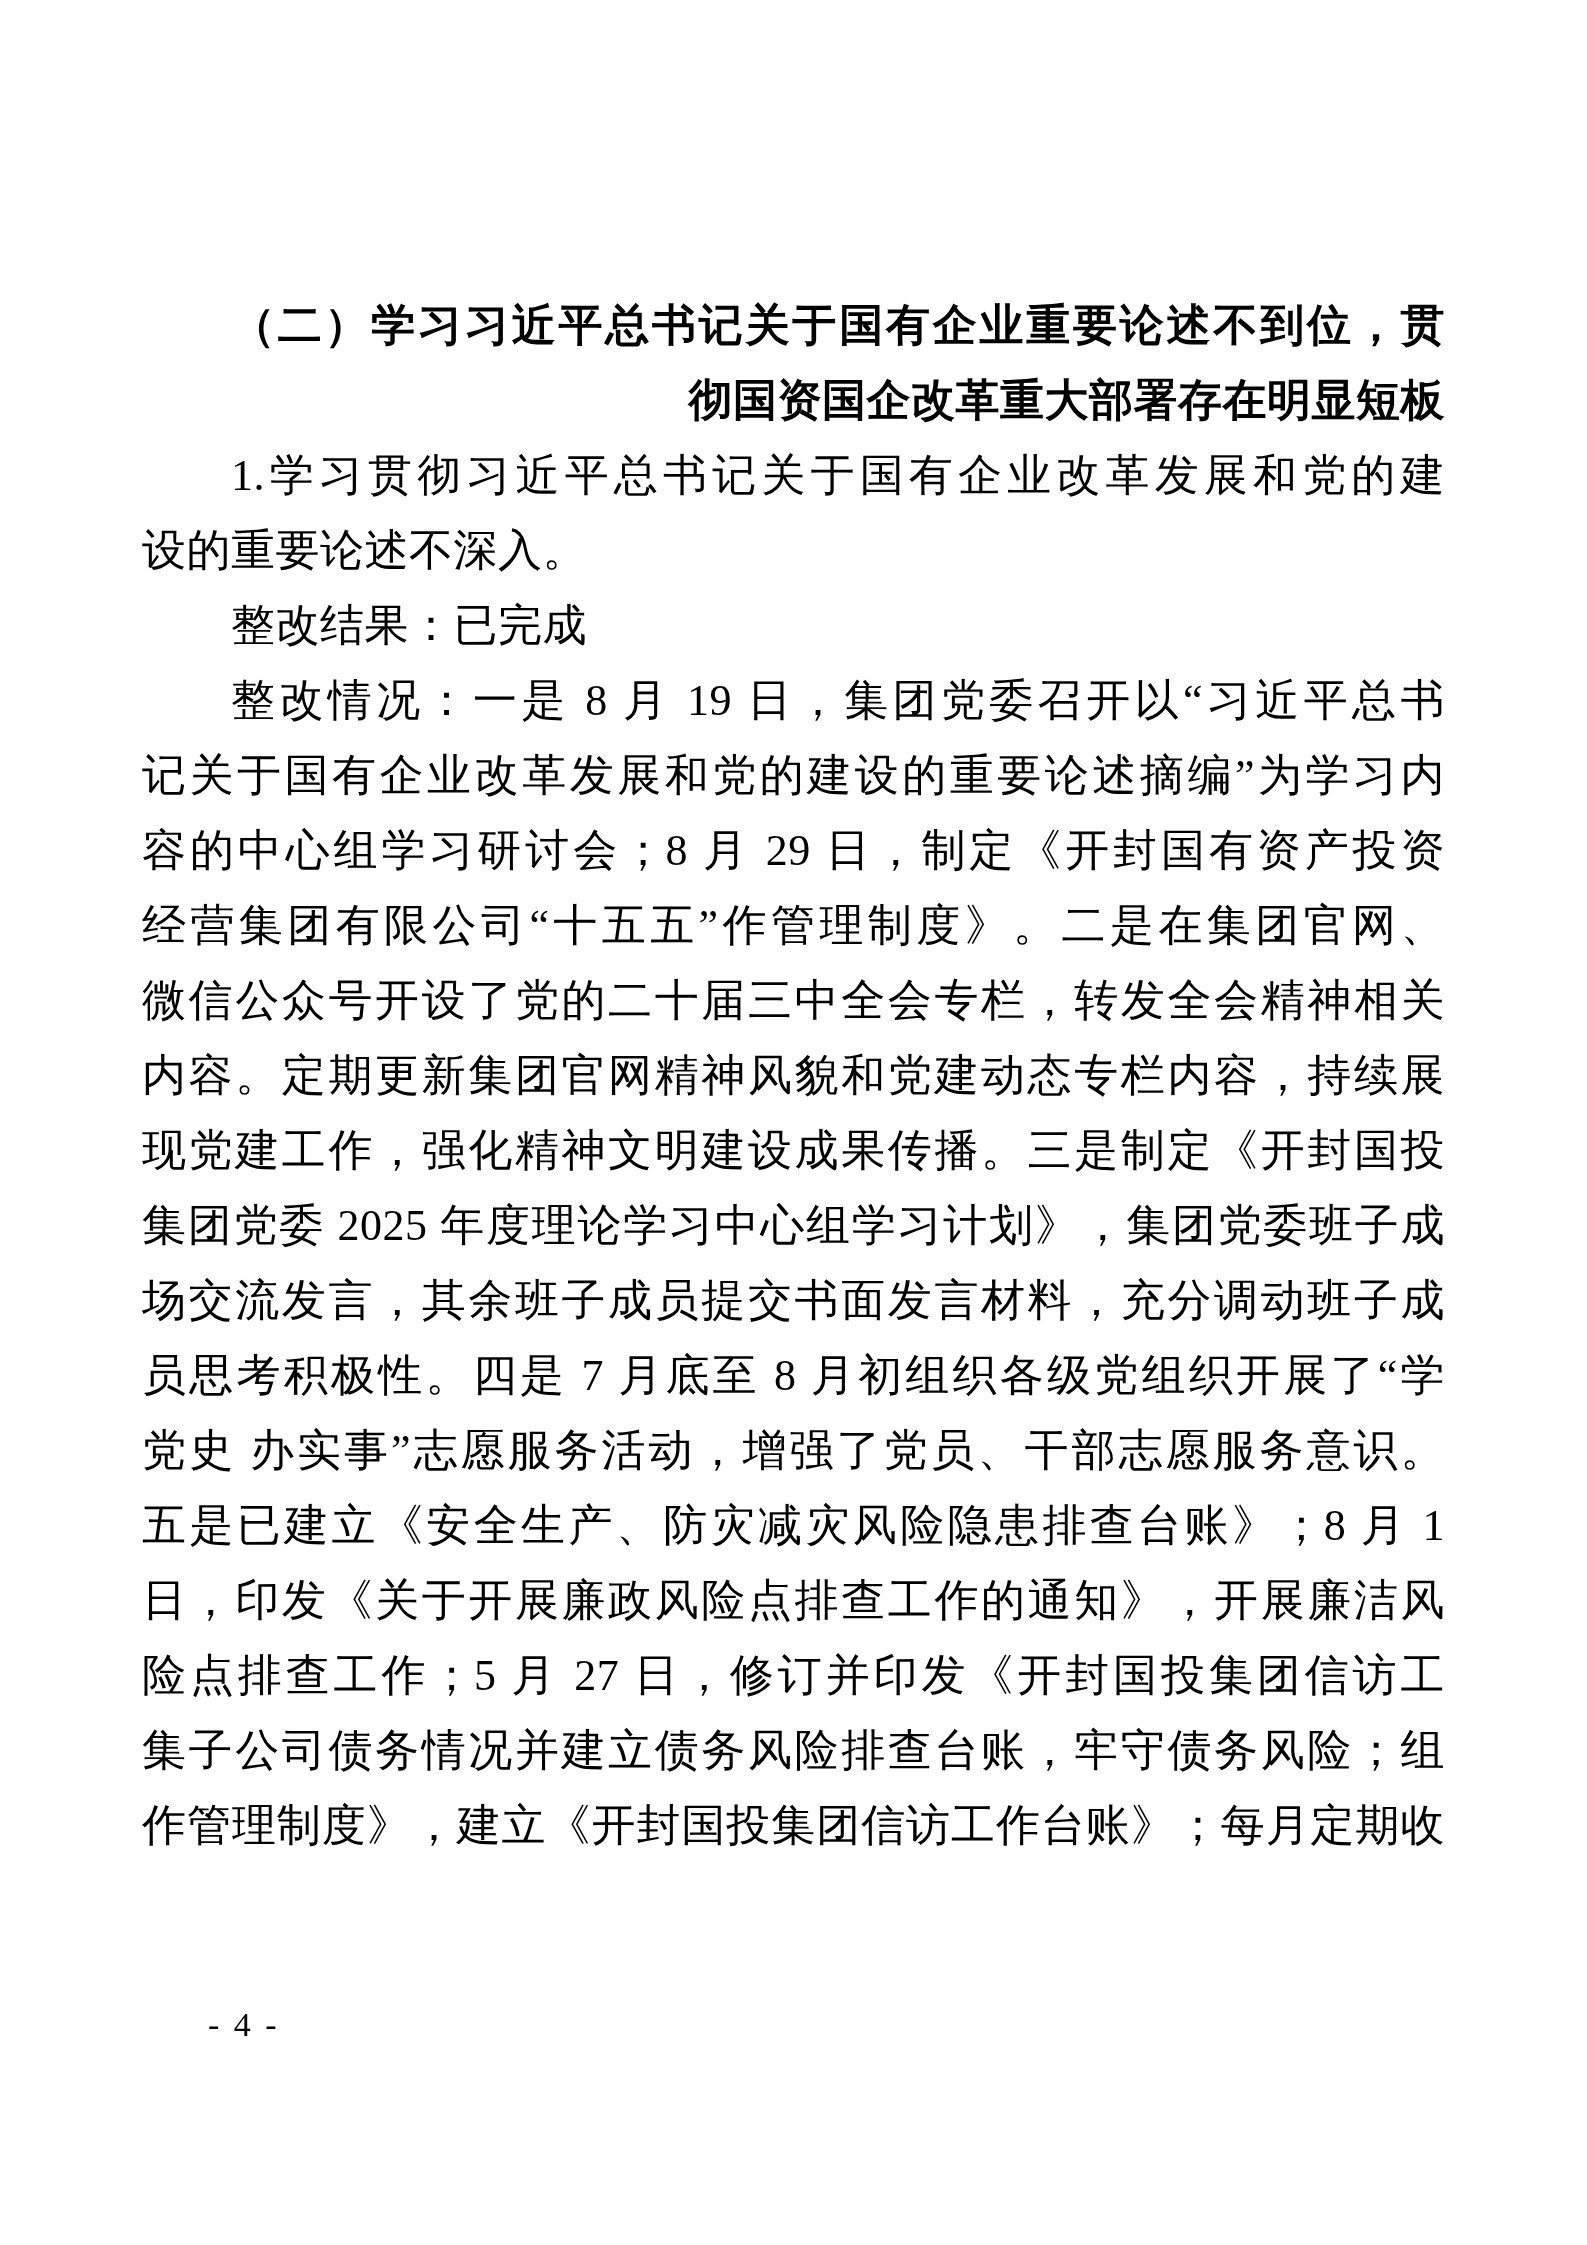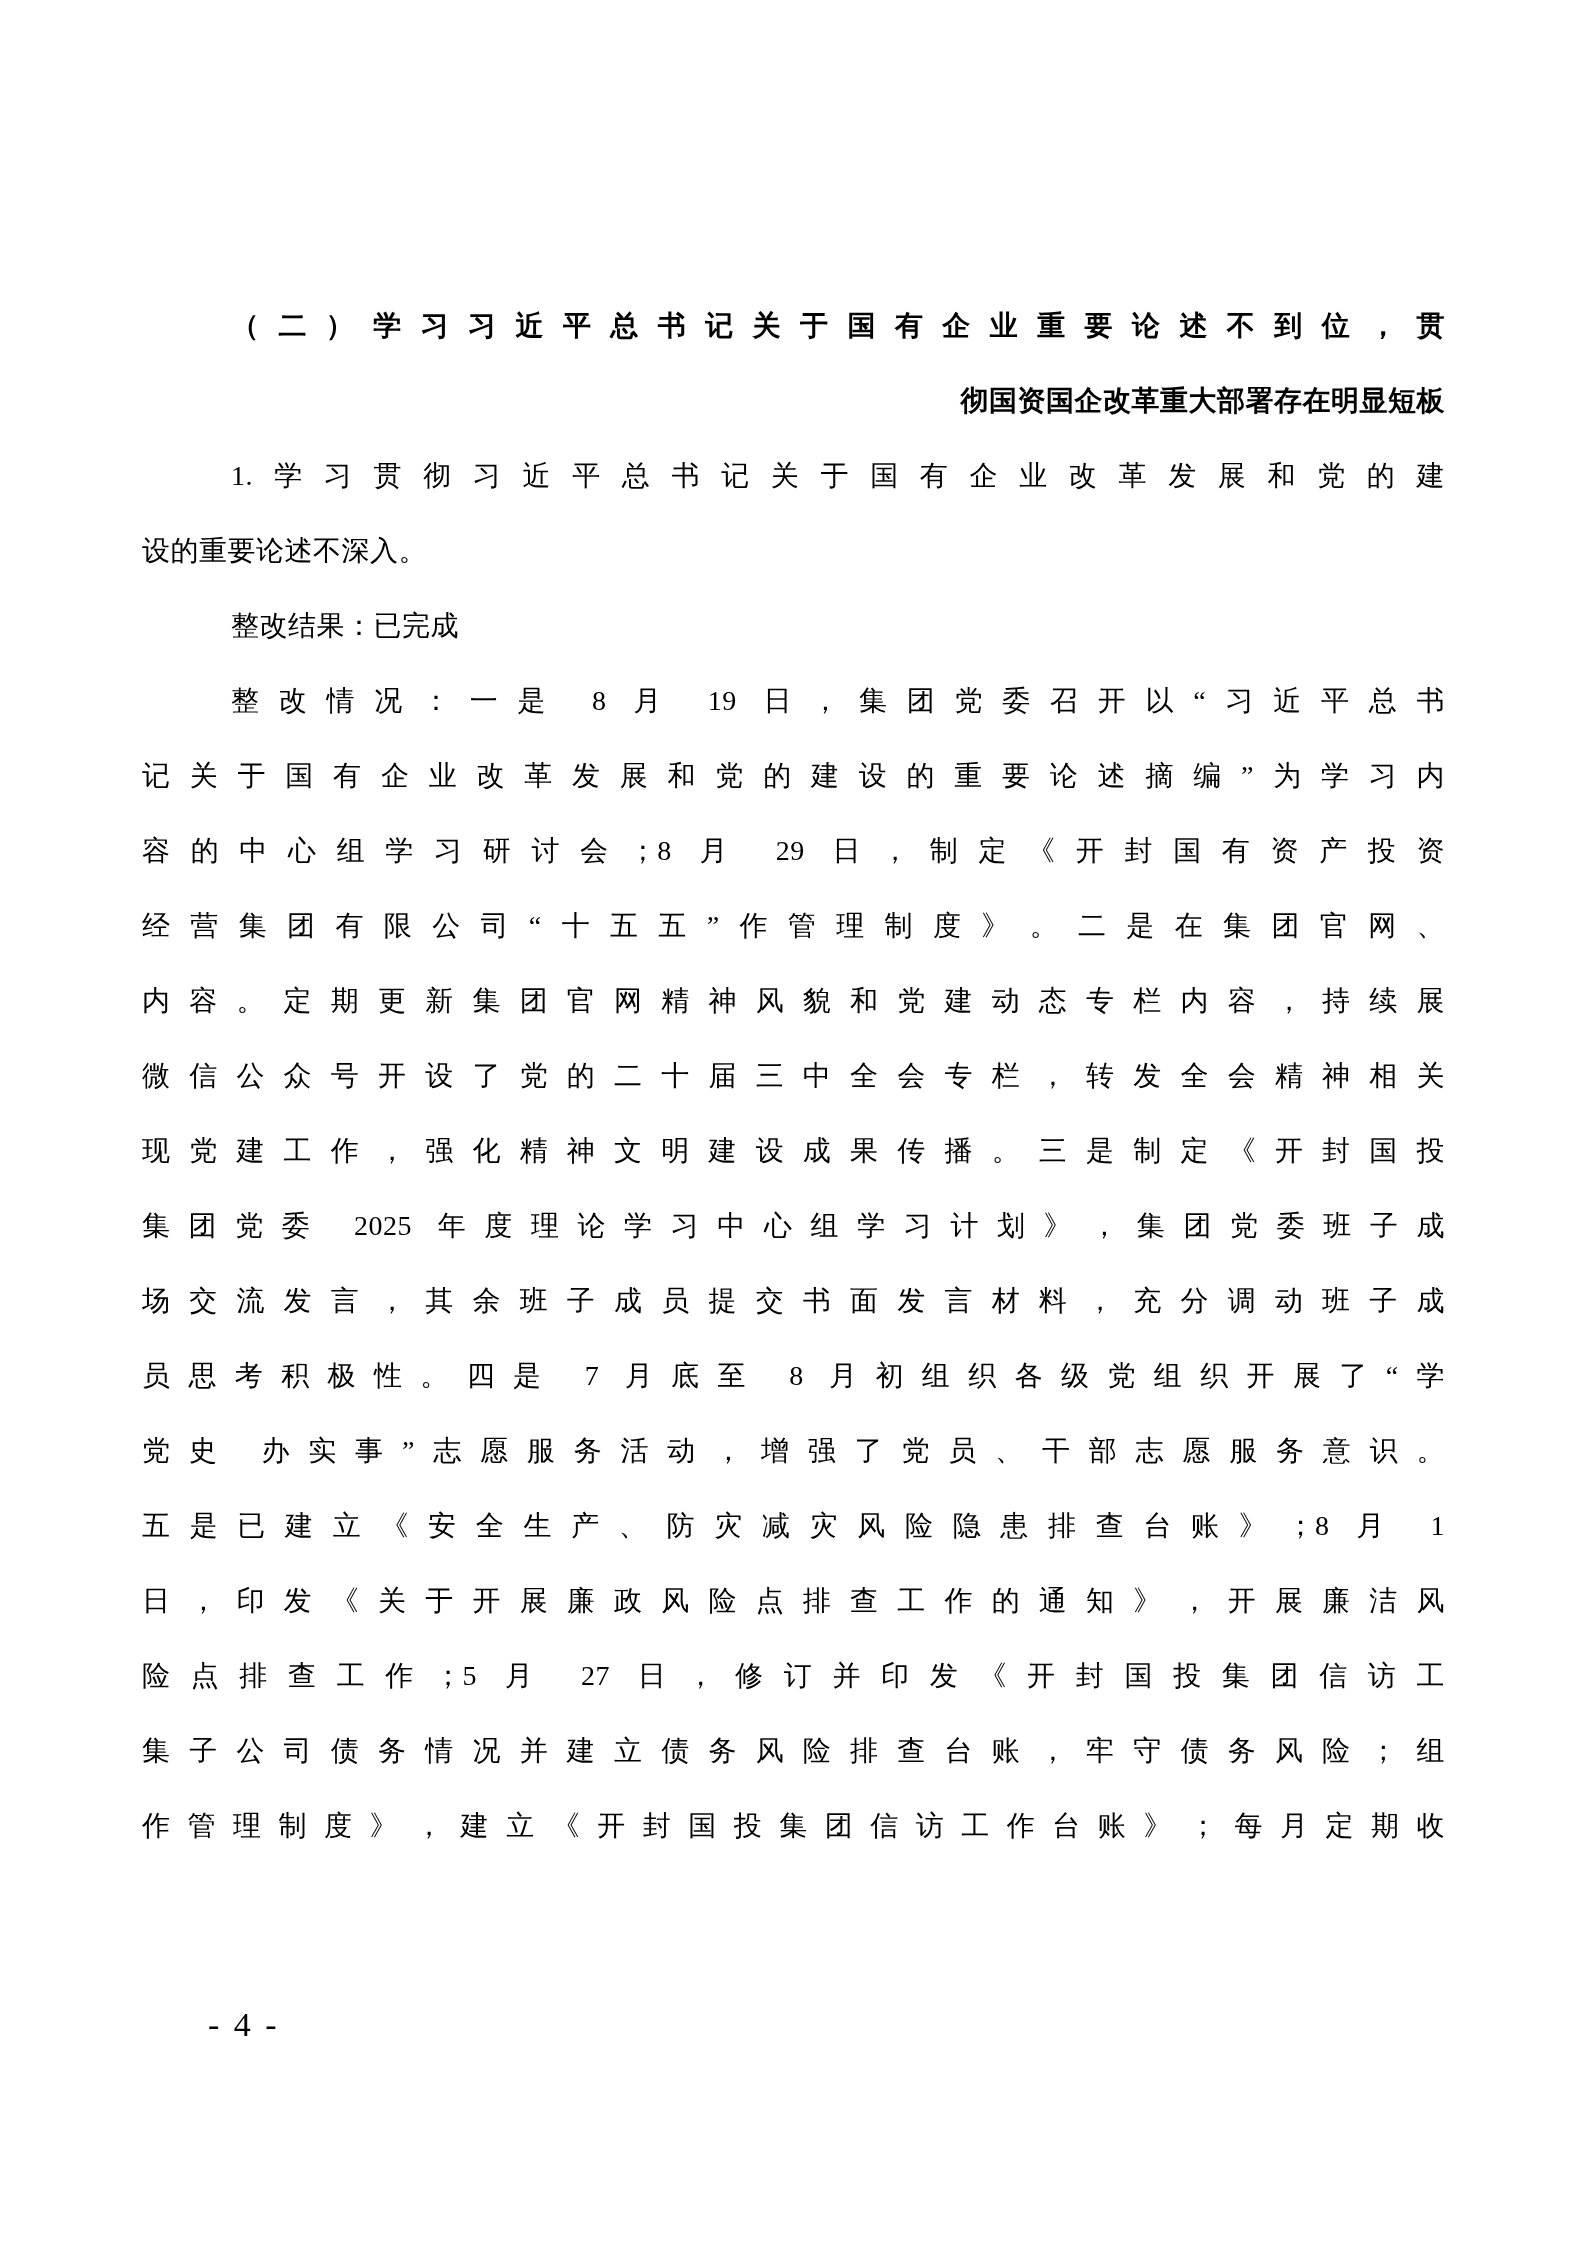--- a/index.html
+++ b/index.html
@@ -18,21 +18,21 @@
   }
   .text-block {
     position: absolute;
     left: 142px;
     top: 288px;
     width: 1303px;
   }
   .line {
     height: 75px;
     line-height: 75px;
-    font-size: 28px;
+    font-size: 44px;
     letter-spacing: 0.5px;
     white-space: nowrap;
     text-align: left;
   }
   .line.just {
     white-space: normal;
     text-align: justify;
     text-align-last: justify;
     text-justify: inter-character;
   }
@@ -59,22 +59,22 @@
   <div class="text-block">
     <div class="line bold indent just">（二）学习习近平总书记关于国有企业重要论述不到位，贯</div>
     <div class="line bold">彻国资国企改革重大部署存在明显短板</div>
     <div class="line indent just">1.学习贯彻习近平总书记关于国有企业改革发展和党的建</div>
     <div class="line">设的重要论述不深入。</div>
     <div class="line indent">整改结果：已完成</div>
     <div class="line indent just">整改情况：一是 8 月 19 日，集团党委召开以“习近平总书</div>
     <div class="line just">记关于国有企业改革发展和党的建设的重要论述摘编”为学习内</div>
     <div class="line just">容的中心组学习研讨会；8 月 29 日，制定《开封国有资产投资</div>
     <div class="line just">经营集团有限公司“十五五”作管理制度》。二是在集团官网、</div>
+    <div class="line just">微信公众号开设了党的二十届三中全会专栏，转发全会精神相关</div>
     <div class="line just">内容。定期更新集团官网精神风貌和党建动态专栏内容，持续展</div>
-    <div class="line just">微信公众号开设了党的二十届三中全会专栏，转发全会精神相关</div>
     <div class="line just">现党建工作，强化精神文明建设成果传播。三是制定《开封国投</div>
     <div class="line just">集团党委 2025 年度理论学习中心组学习计划》，集团党委班子成</div>
     <div class="line just">场交流发言，其余班子成员提交书面发言材料，充分调动班子成</div>
     <div class="line just">员思考积极性。四是 7 月底至 8 月初组织各级党组织开展了“学</div>
     <div class="line just">党史 办实事”志愿服务活动，增强了党员、干部志愿服务意识。</div>
     <div class="line just">五是已建立《安全生产、防灾减灾风险隐患排查台账》；8 月 1</div>
     <div class="line just">日，印发《关于开展廉政风险点排查工作的通知》，开展廉洁风</div>
     <div class="line just">险点排查工作；5 月 27 日，修订并印发《开封国投集团信访工</div>
     <div class="line just">集子公司债务情况并建立债务风险排查台账，牢守债务风险；组</div>
     <div class="line just">作管理制度》，建立《开封国投集团信访工作台账》；每月定期收</div>

